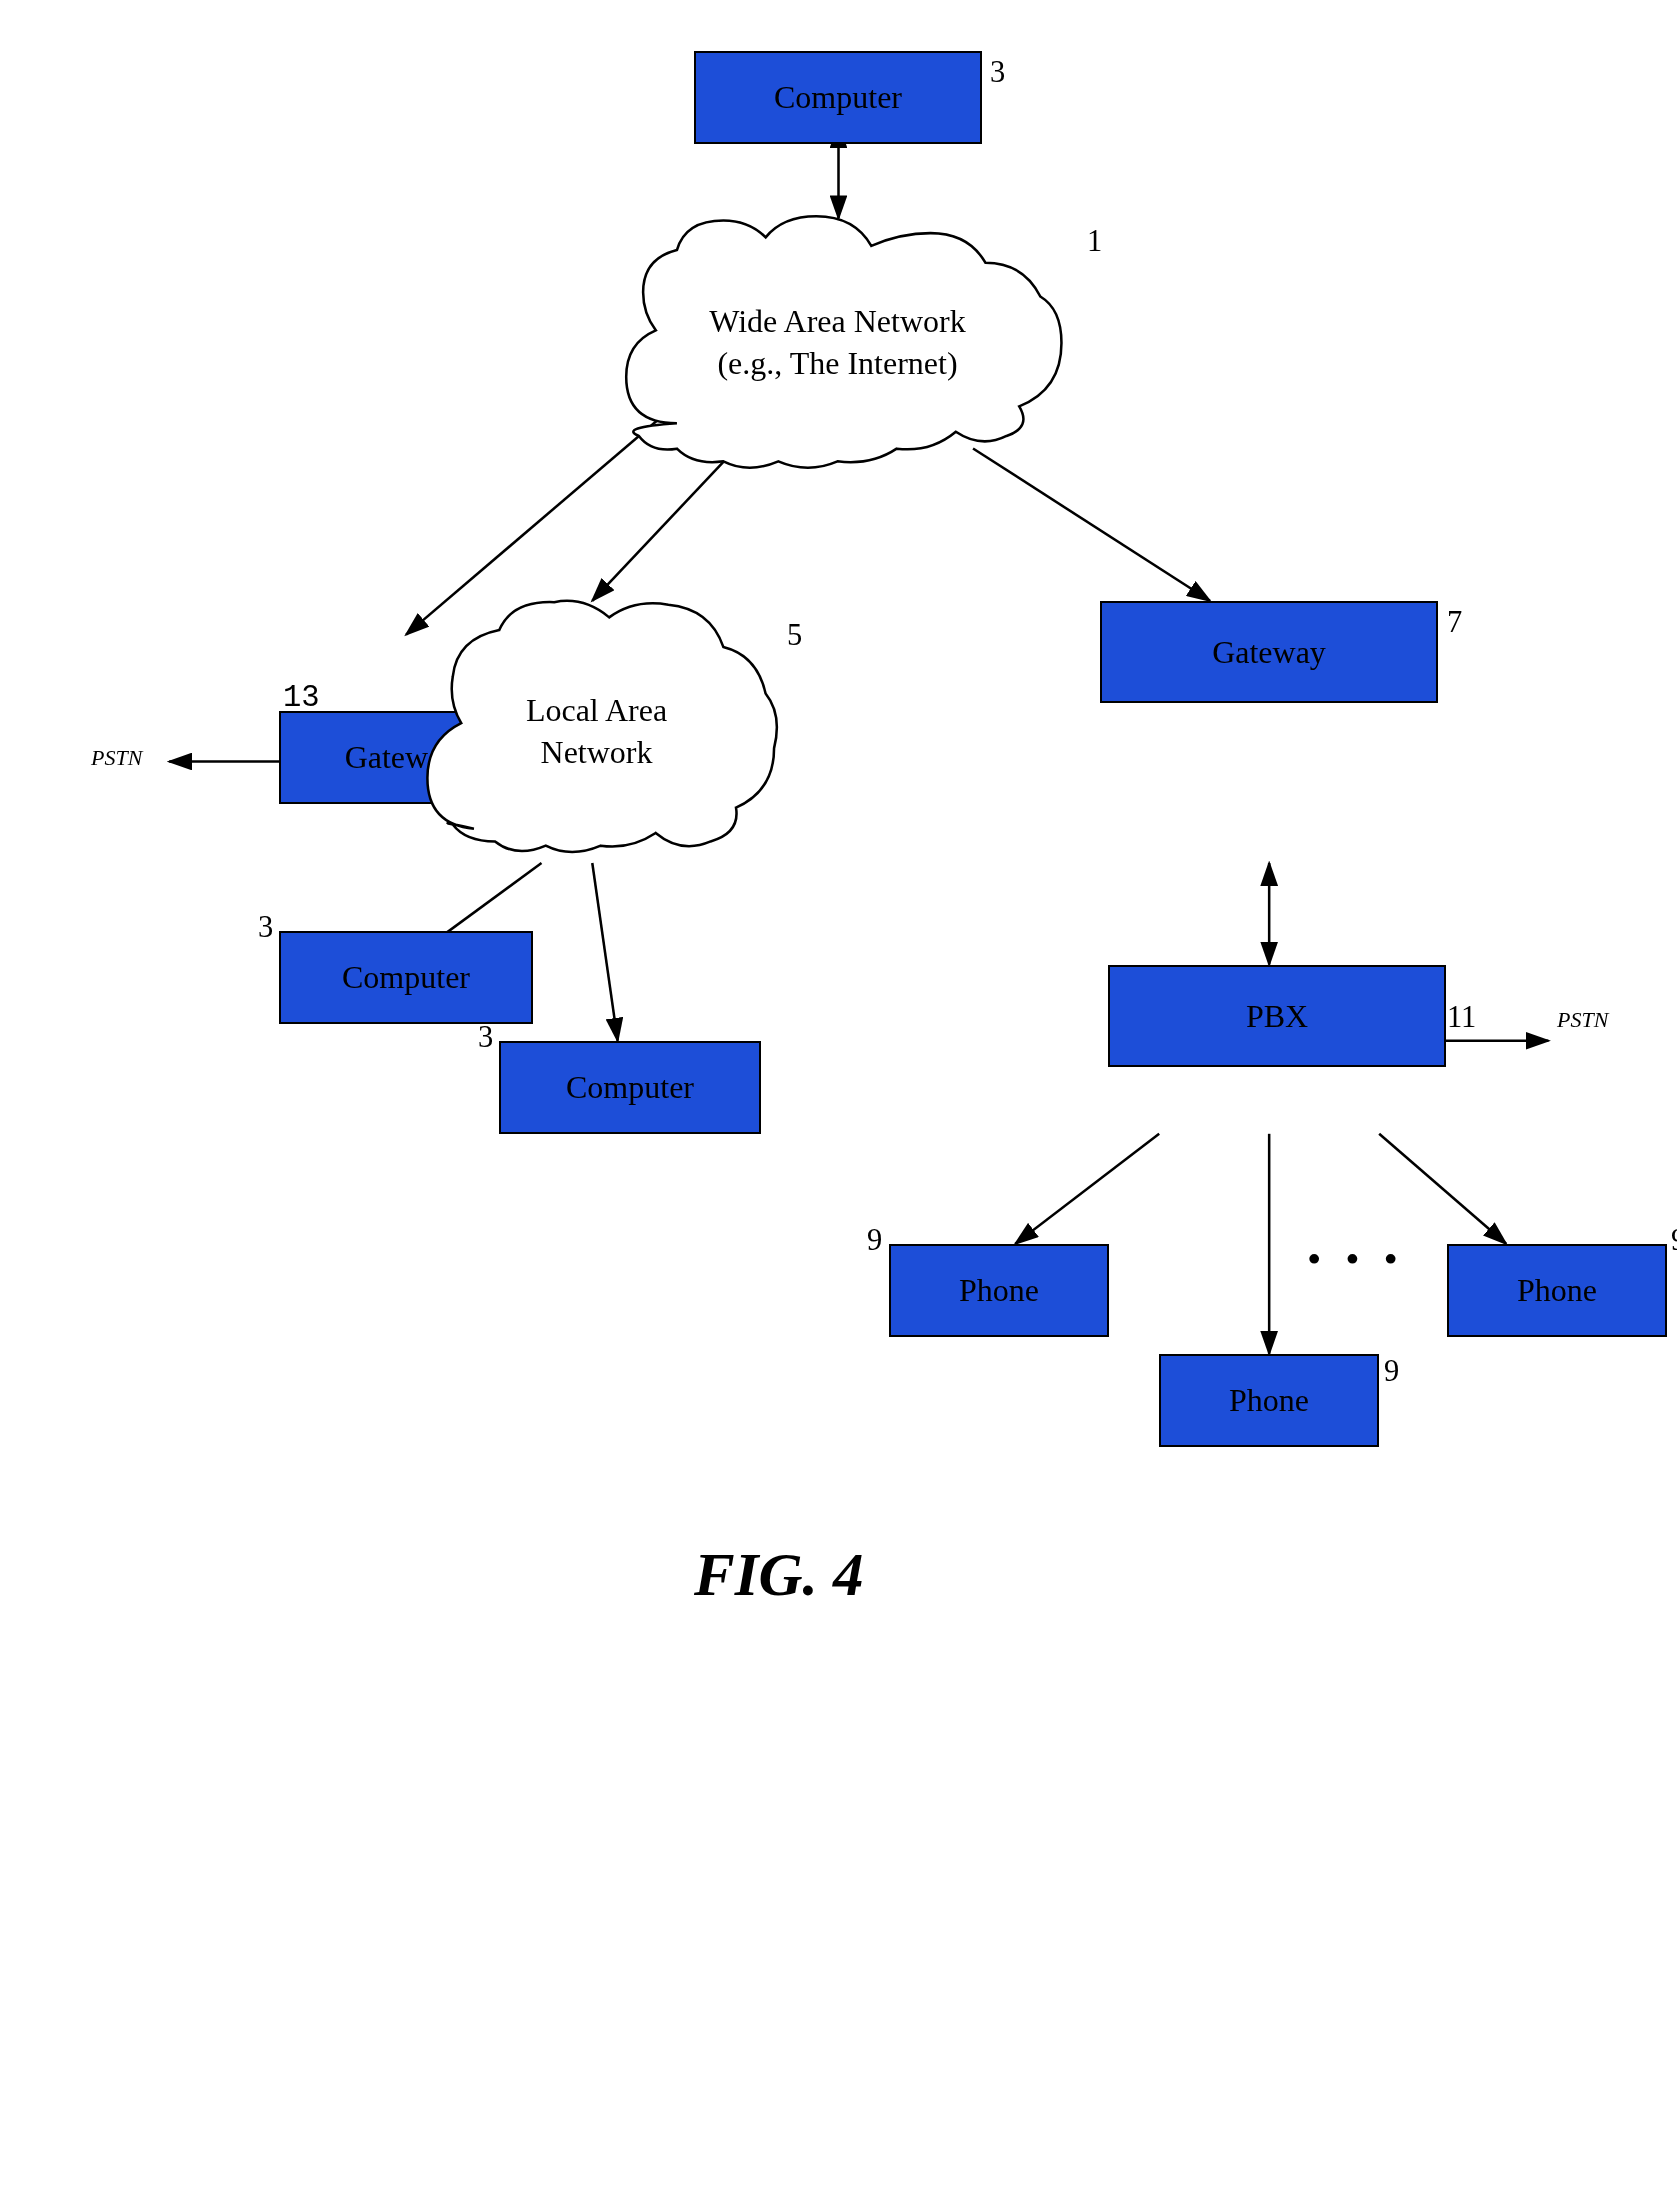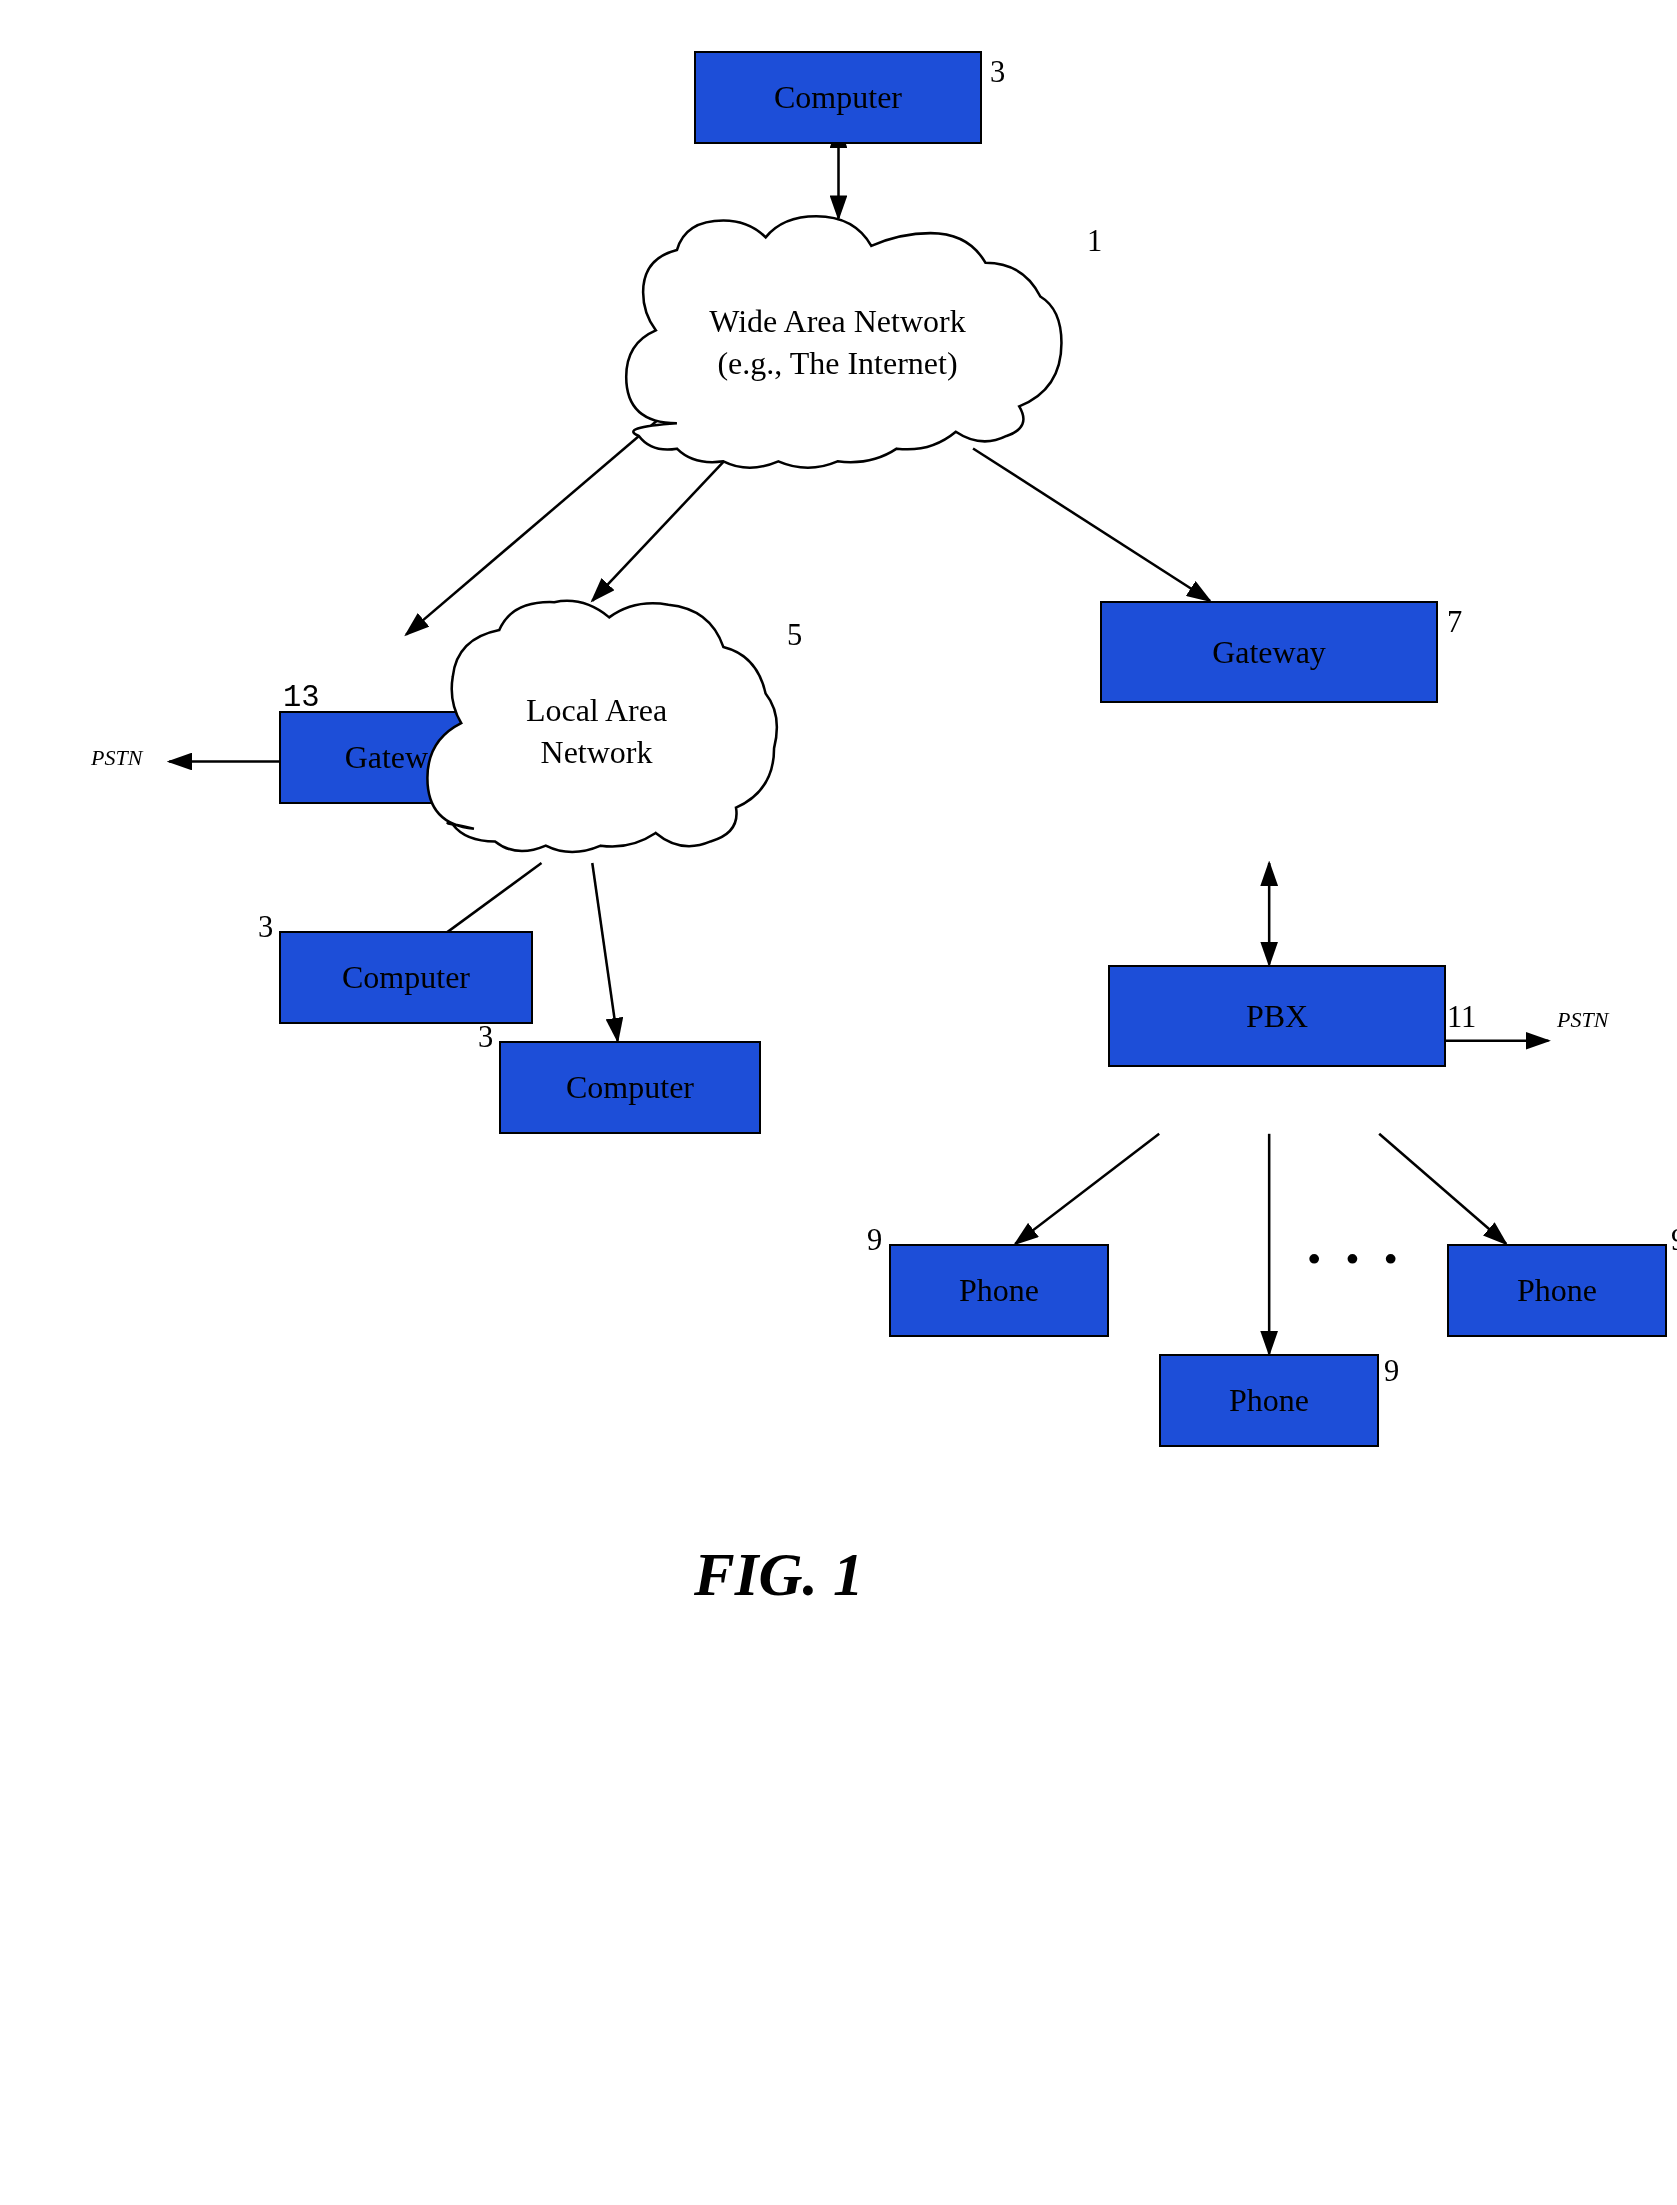--- a/index.html
+++ b/index.html
@@ -243,16 +243,16 @@
   <div class="box" style="left: 1447px; top: 1244px; width: 220px; height: 93px;">
     <span>Phone</span>
   </div>
   <div class="label" style="left: 1671px; top: 1223px;">9</div>
 
   <div class="box" style="left: 1159px; top: 1354px; width: 220px; height: 93px;">
     <span>Phone</span>
   </div>
   <div class="label" style="left: 1384px; top: 1354px;">9</div>
 
-  <div class="fig-label" style="left: 694px; top: 1540px;">FIG. 1</div>
+  <div class="fig-label" style="left: 694px; top: 1540px;">FIG. 4</div>
 
 </div>
 
 
 </body></html>

